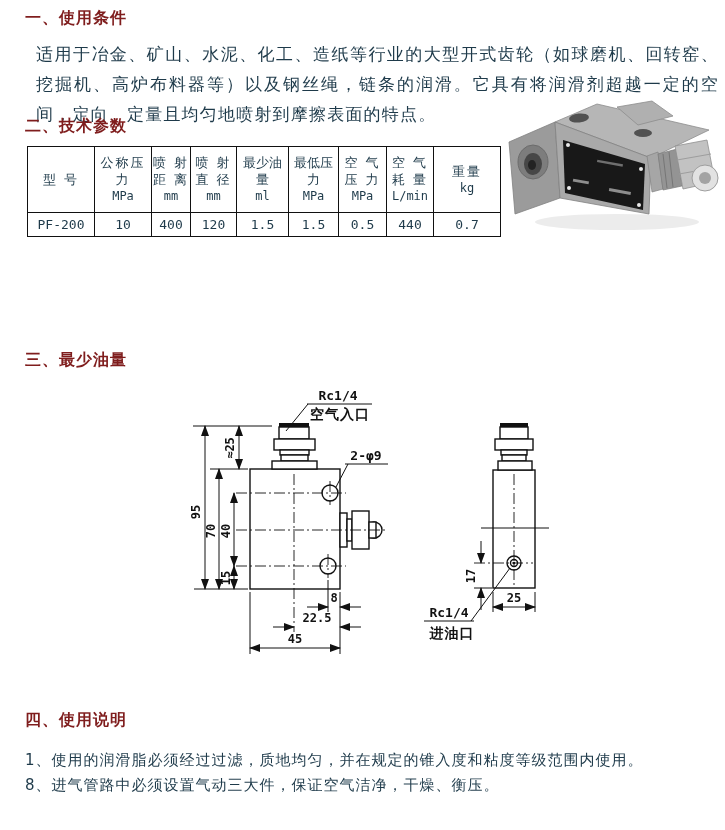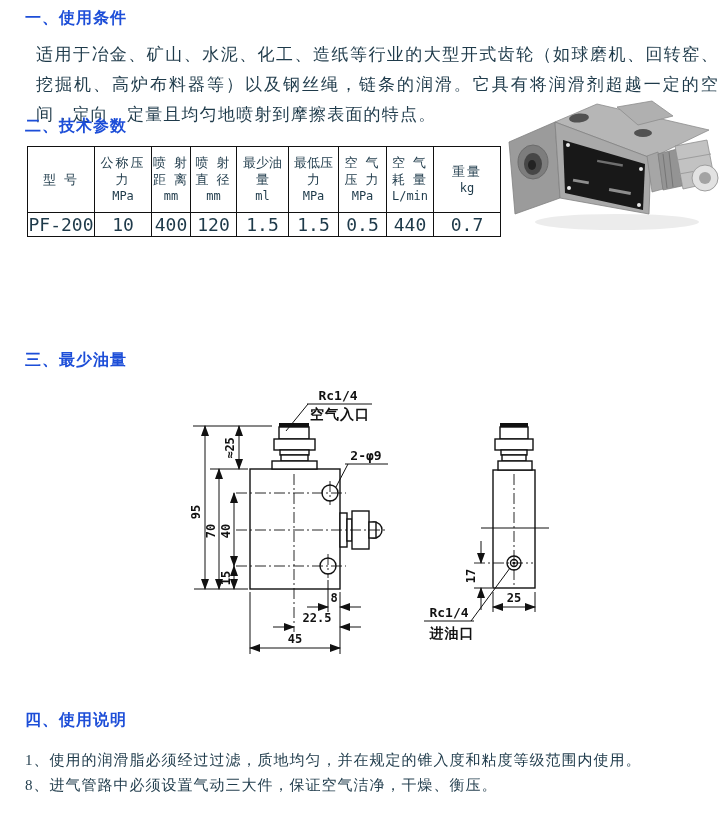--- a/index.html
+++ b/index.html
@@ -1,33 +1,33 @@
 <!DOCTYPE html>
 <html><head>
 <meta charset="utf-8">
 <style>
   :root{ --ink:#1e3a4a; --line:#111; }
   html,body{ margin:0; padding:0; background:#fff; }
   .page{ position:relative; width:725px; height:830px; background:#ffffff; overflow:hidden;
          font-family:"DejaVu Sans","Liberation Sans",sans-serif; color:var(--ink); }
   .hd{ position:absolute; left:25px; margin:0; font-size:16px; font-weight:bold;
-       letter-spacing:1px; color:#1d4ed8; white-space:nowrap; }
+       letter-spacing:1px; color:#7f1d1d; white-space:nowrap; }
   .body-text{ position:absolute; left:25px; width:683px; margin:11px; font-size:17px;
        line-height:30px; letter-spacing:1.2px; text-align:justify; }
   .list-item{ position:absolute; left:25px; width:690px; margin:0; font-size:15px;
-       line-height:24px; letter-spacing:1px; white-space:nowrap;font-family:Liberation Serif, serif; }
+       line-height:24px; letter-spacing:1px; white-space:nowrap; }
 
   
   table.spec{ position:absolute; left:27px; top:146px; border-collapse:collapse;
        table-layout:fixed; background:#fff; }
   table.spec th, table.spec td{ border:1.5px solid var(--line); text-align:center;
        vertical-align:middle; padding:0; color:var(--ink); }
   table.spec th{ height:65px; font-weight:normal; }
   table.spec td{ height:23px; font-family:"DejaVu Sans Mono","Liberation Mono",monospace;
-       font-size:18px; }
+       font-size:13px; }
   .hl{ font-size:13px; line-height:17px; letter-spacing:2px; }
   .hl.unit{ font-family:"DejaVu Sans Mono","Liberation Mono",monospace; font-size:12px; letter-spacing:0; }
 
   
   svg.overlay{ position:absolute; left:0; top:0; pointer-events:none; }
   .ln{ stroke:var(--line); stroke-width:1.4; fill:#fff; }
   .lnf{ stroke:var(--line); stroke-width:1.4; fill:none; }
   .thin{ stroke:var(--line); stroke-width:1; fill:none; }
   .cl{ stroke:var(--line); stroke-width:0.9; fill:none; stroke-dasharray:11 3 2 3; }
   .dimnum{ font:bold 12px "DejaVu Sans Mono","Liberation Mono",monospace; fill:#111; }

